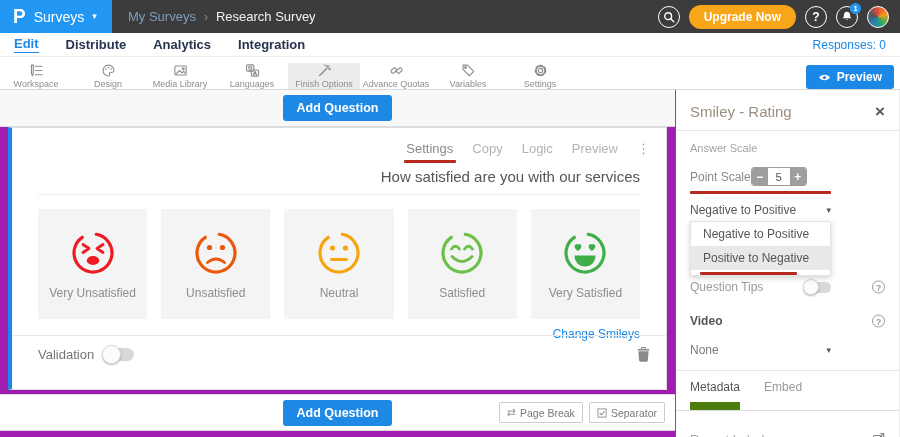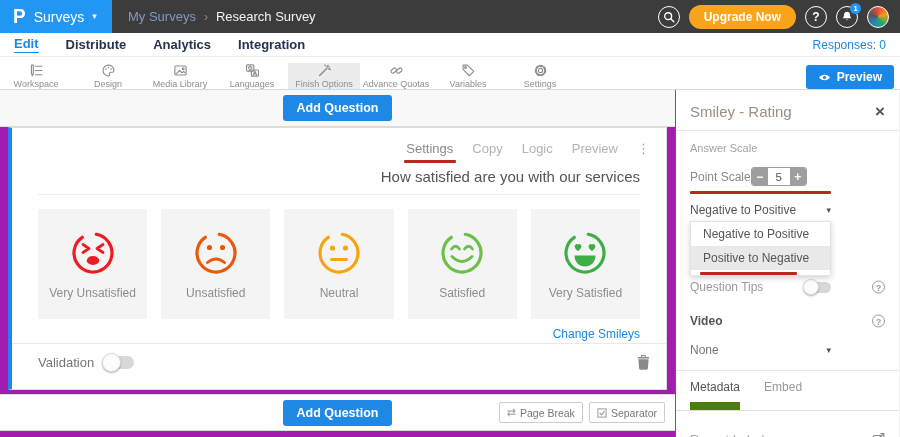--- a/index.html
+++ b/index.html
@@ -66,21 +66,21 @@
   .annotation { height:3px; background:#b5291f; border-radius:1px; }
   .tab-settings-wrap .annotation { margin-top:4px; width:112%; margin-left:-6%; }
   .dots { color:#999; font-size:13px; letter-spacing:0; }
   .q-title { margin:5px 26px 0; font-size:15px; color:#555; padding-bottom:9px;
     border-bottom:1px solid #ececec;text-align:right; }
   .smiley-row { display:flex; gap:14px; margin:14px 26px 0; }
   .smiley-card { flex:1; height:110px; background:#f4f4f4; display:flex; flex-direction:column;
     align-items:center; justify-content:center; gap:9px; }
   .smiley-label { font-size:12px; color:#8d8d8d; }
   .change-link { text-align:right; margin:8px 26px 0; font-size:12px; color:#1b87e6; }
-  .validation-row { position:absolute; bottom:8px; left:0; right:0; border-top:1px solid #e9e9e9;
+  .validation-row { position:absolute; bottom:16px; left:0; right:0; border-top:1px solid #e9e9e9;
     height:38px; display:flex; align-items:center; padding:0 16px 0 26px; }
   .validation-label { font-size:13px; color:#757575; }
   .toggle { width:30px; height:13px; background:#d8d8d8; border-radius:7px; position:relative; margin-left:10px; }
   .knob { position:absolute; left:-2px; top:-3px; width:19px; height:19px; border-radius:50%;
     background:#fcfcfc; border:1px solid #ddd; box-shadow:0 1px 2px rgba(0,0,0,.3); }
   .trash { margin-left:auto; }
 
   .bottom-band { margin-top:4px; height:37px; background:#fff; border-top:1px solid #ddd;
     border-bottom:1px solid #ddd; display:flex; align-items:center; justify-content:center; position:relative; }
   .bb-right { position:absolute; right:10px; display:flex; gap:6px; }

